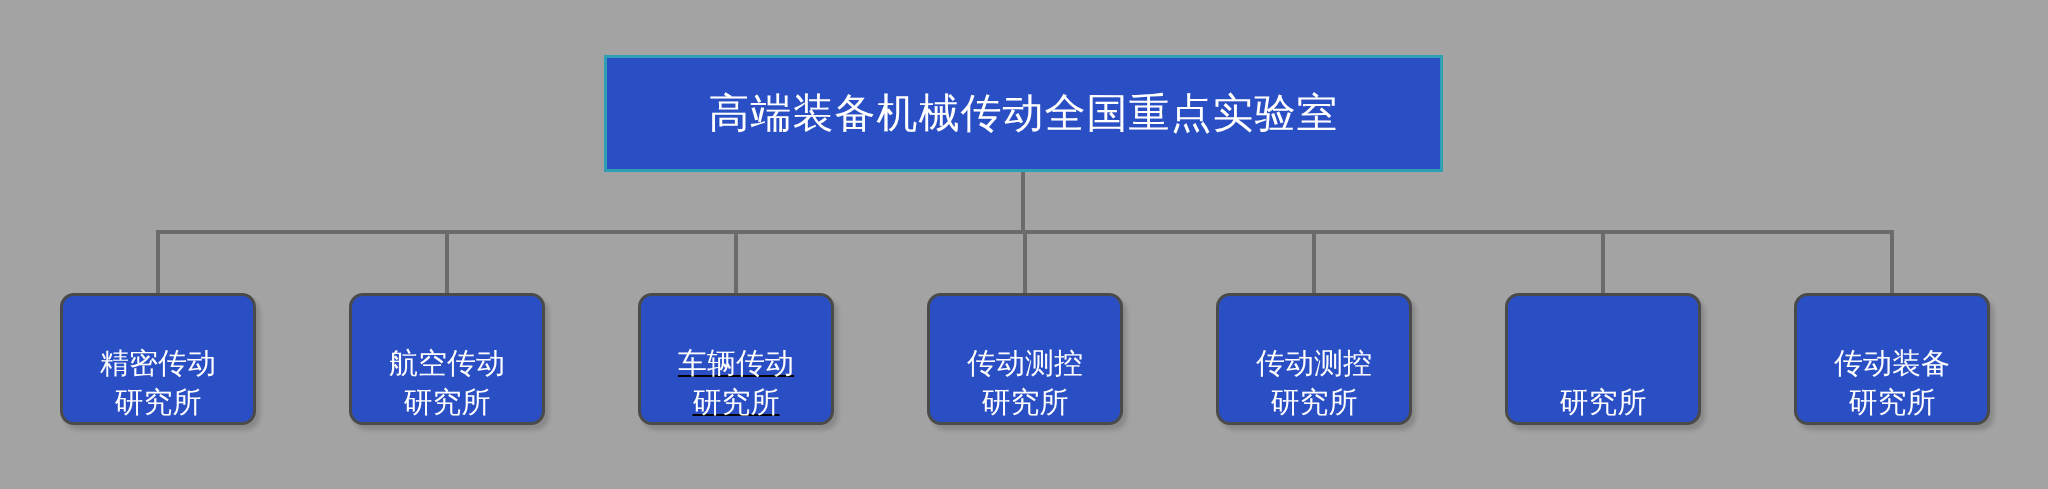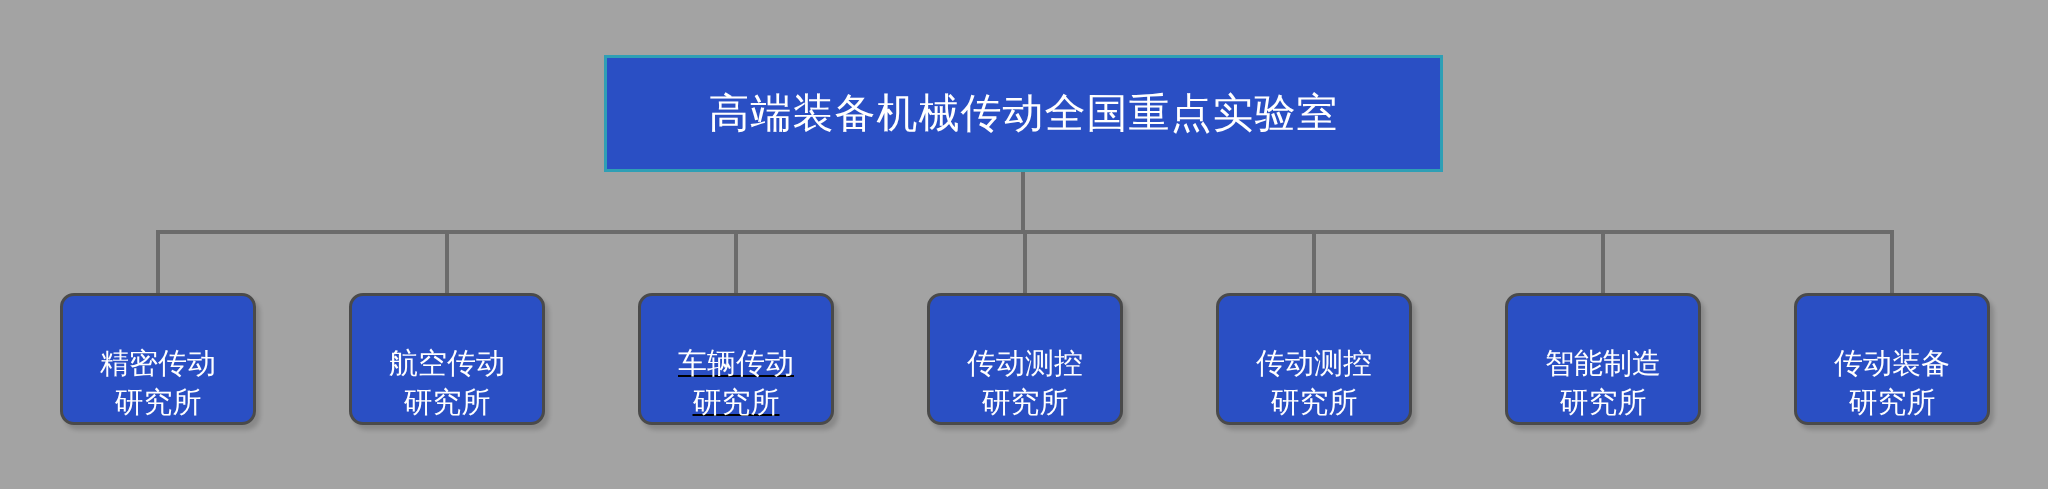--- a/index.html
+++ b/index.html
@@ -125,21 +125,20 @@
   </div>
   <div class="leaf-node" style="left: 927px;">
     <span class="leaf-label-line">传动测控</span>
     <span class="leaf-label-line">研究所</span>
   </div>
   <div class="leaf-node" style="left: 1216px;">
     <span class="leaf-label-line">传动测控</span>
     <span class="leaf-label-line">研究所</span>
   </div>
   <div class="leaf-node" style="left: 1505px;">
-    <span class="leaf-label-line">智能制造</span>
     <span class="leaf-label-line">研究所</span>
   </div>
   <div class="leaf-node" style="left: 1794px;">
     <span class="leaf-label-line">传动装备</span>
     <span class="leaf-label-line">研究所</span>
   </div>
 
 </div>
 
 </body></html>

